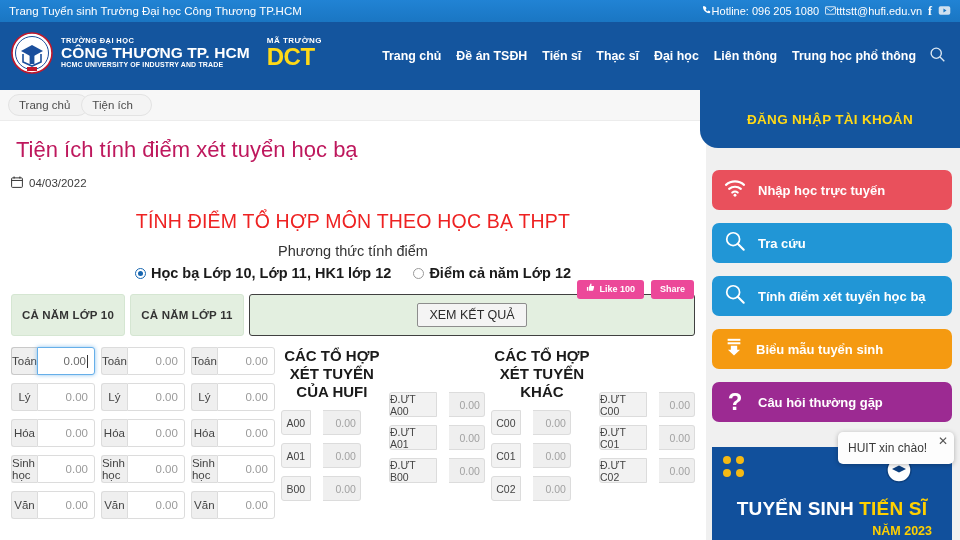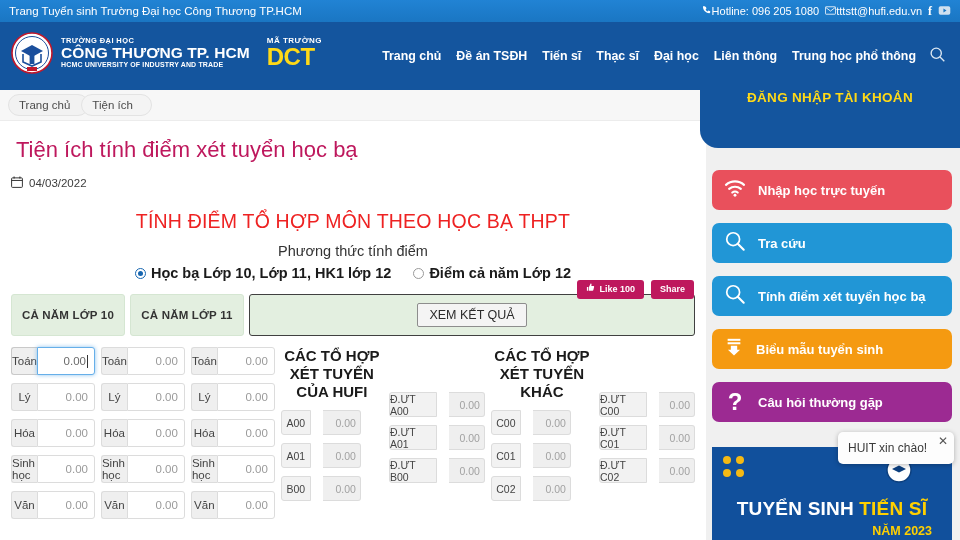--- a/index.html
+++ b/index.html
@@ -77,21 +77,21 @@
   .page-title {
     font-size: 22px; color: #be185d; padding: 16px 0 0 16px; font-weight: normal;
   }
   .meta-row {
     display: flex; align-items: center; padding: 11px 0 0 11px; gap: 6px;
   }
   .meta-date { font-size: 11.5px; color: #3c3c3c; }
 
   .fbrow { position: absolute; right: 12px; top: 190px; display: flex; gap: 7px; }
   .fbbtn {
-    background: #be185d; color: #fff; font-size: 9px; font-weight: bold;
+    background: #ec4899; color: #fff; font-size: 9px; font-weight: bold;
     padding: 3px 9px; border-radius: 3px; display: flex; align-items: center; gap: 4px;
     line-height: 1.3;
   }
 
   
   .calc { padding: 0 11px; }
   .calc-title {
     color: #ee2222; font-size: 19.5px; text-align: center; font-weight: normal;
     padding: 18px 0 0 0; letter-spacing: .2px;
   }
@@ -169,21 +169,21 @@
     background: #efefef; border: 1px solid #dcdcdc; border-left: none;
     border-radius: 0 3px 3px 0; display: flex; align-items: center;
     justify-content: flex-end; padding-right: 4px; font-size: 10.5px; color: #a2a2a2;
     width: 38px;
   }
 
   
   .login-banner {
     position: absolute; left: 700px; top: 90px; width: 260px; height: 58px;
     background: #14559e; border-bottom-left-radius: 18px;
-    display: flex; align-items: flex-start; justify-content: center;
+    display: flex; align-items: center; justify-content: center;
   }
   .login-banner span { color: #ffd917; font-size: 13.5px; font-weight: bold; letter-spacing: .3px; }
 
   .side { position: absolute; left: 712px; top: 170px; width: 240px; }
   .side-btn {
     height: 40px; border-radius: 7px; display: flex; align-items: center;
     padding-left: 12px; gap: 12px; margin-bottom: 13px; color: #fff;
   }
   .side-btn span.lbl { font-size: 13px; font-weight: bold; }
 

